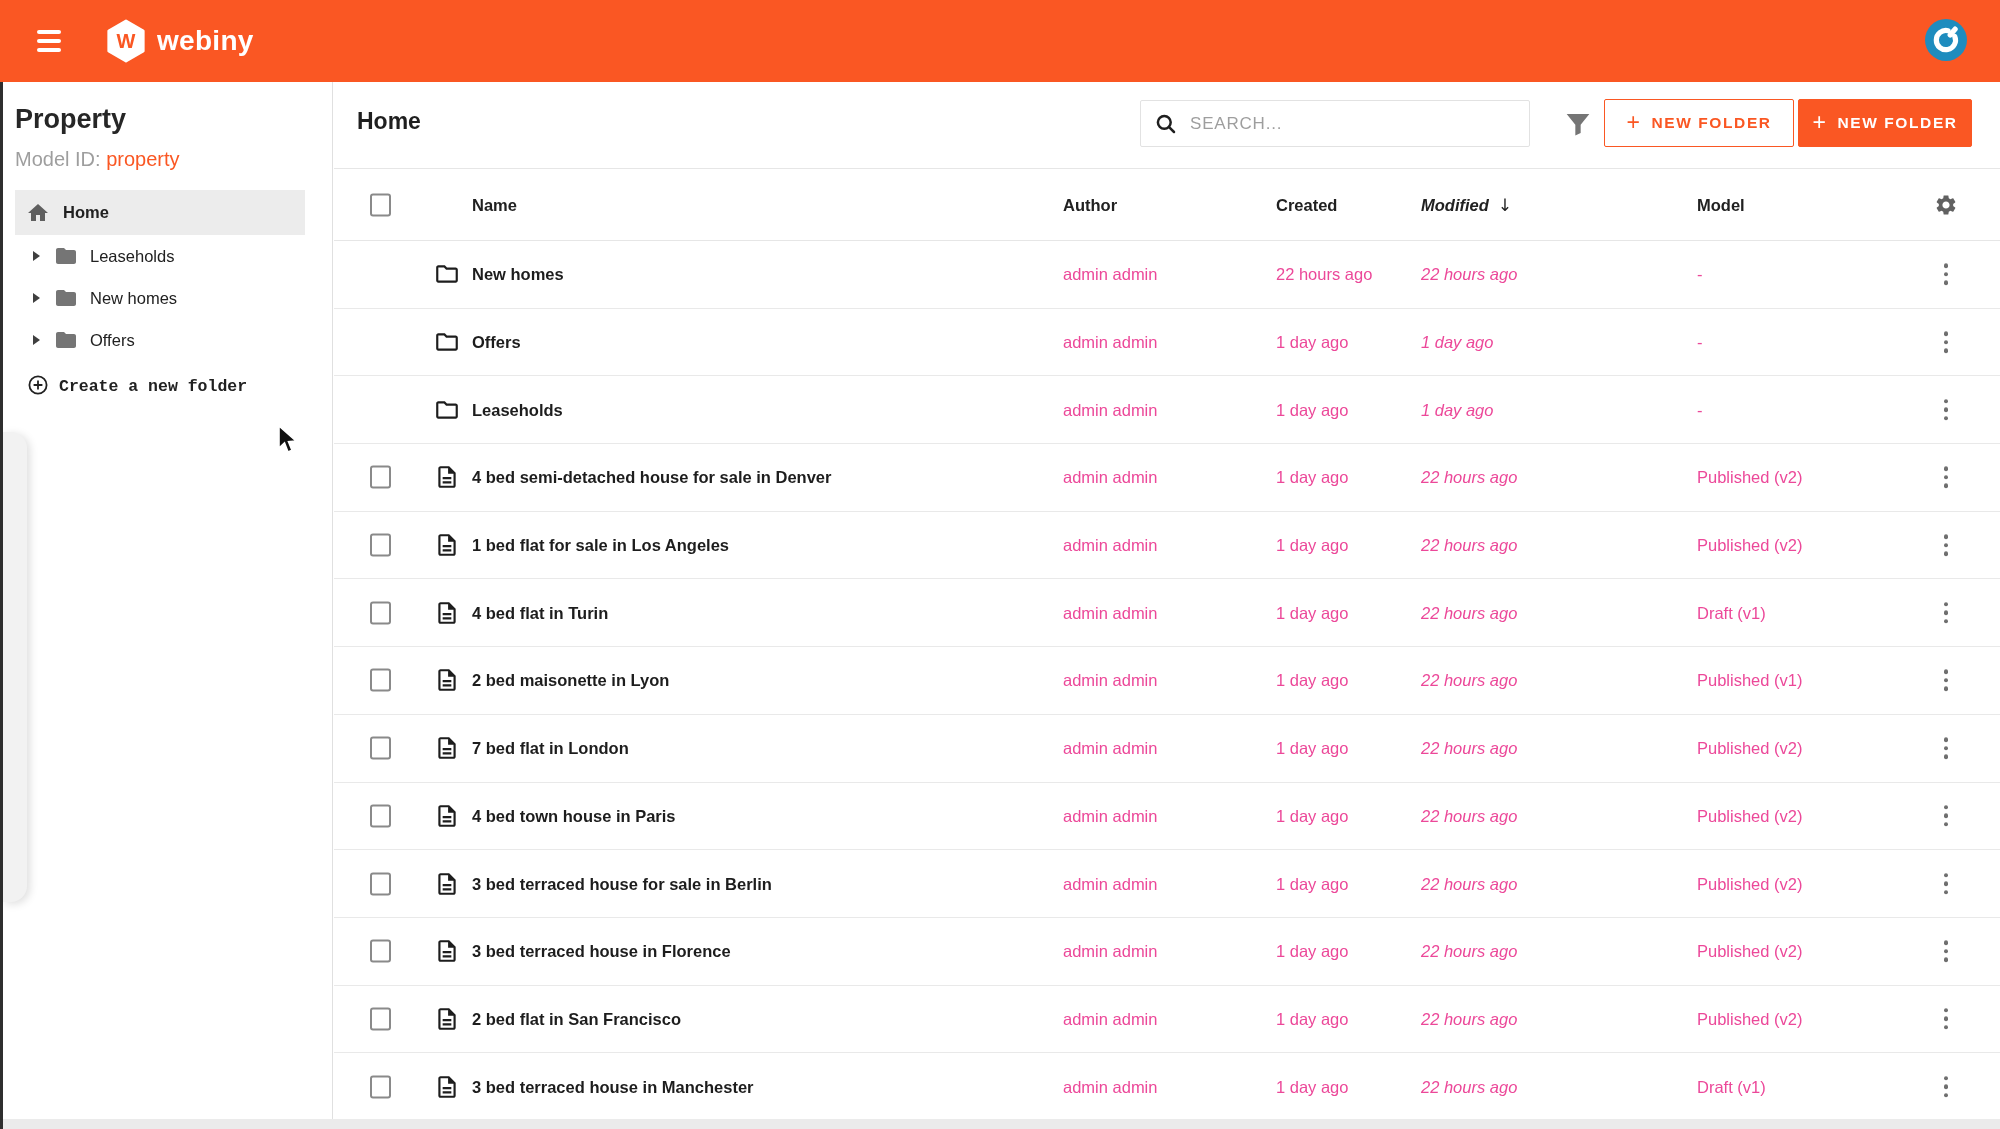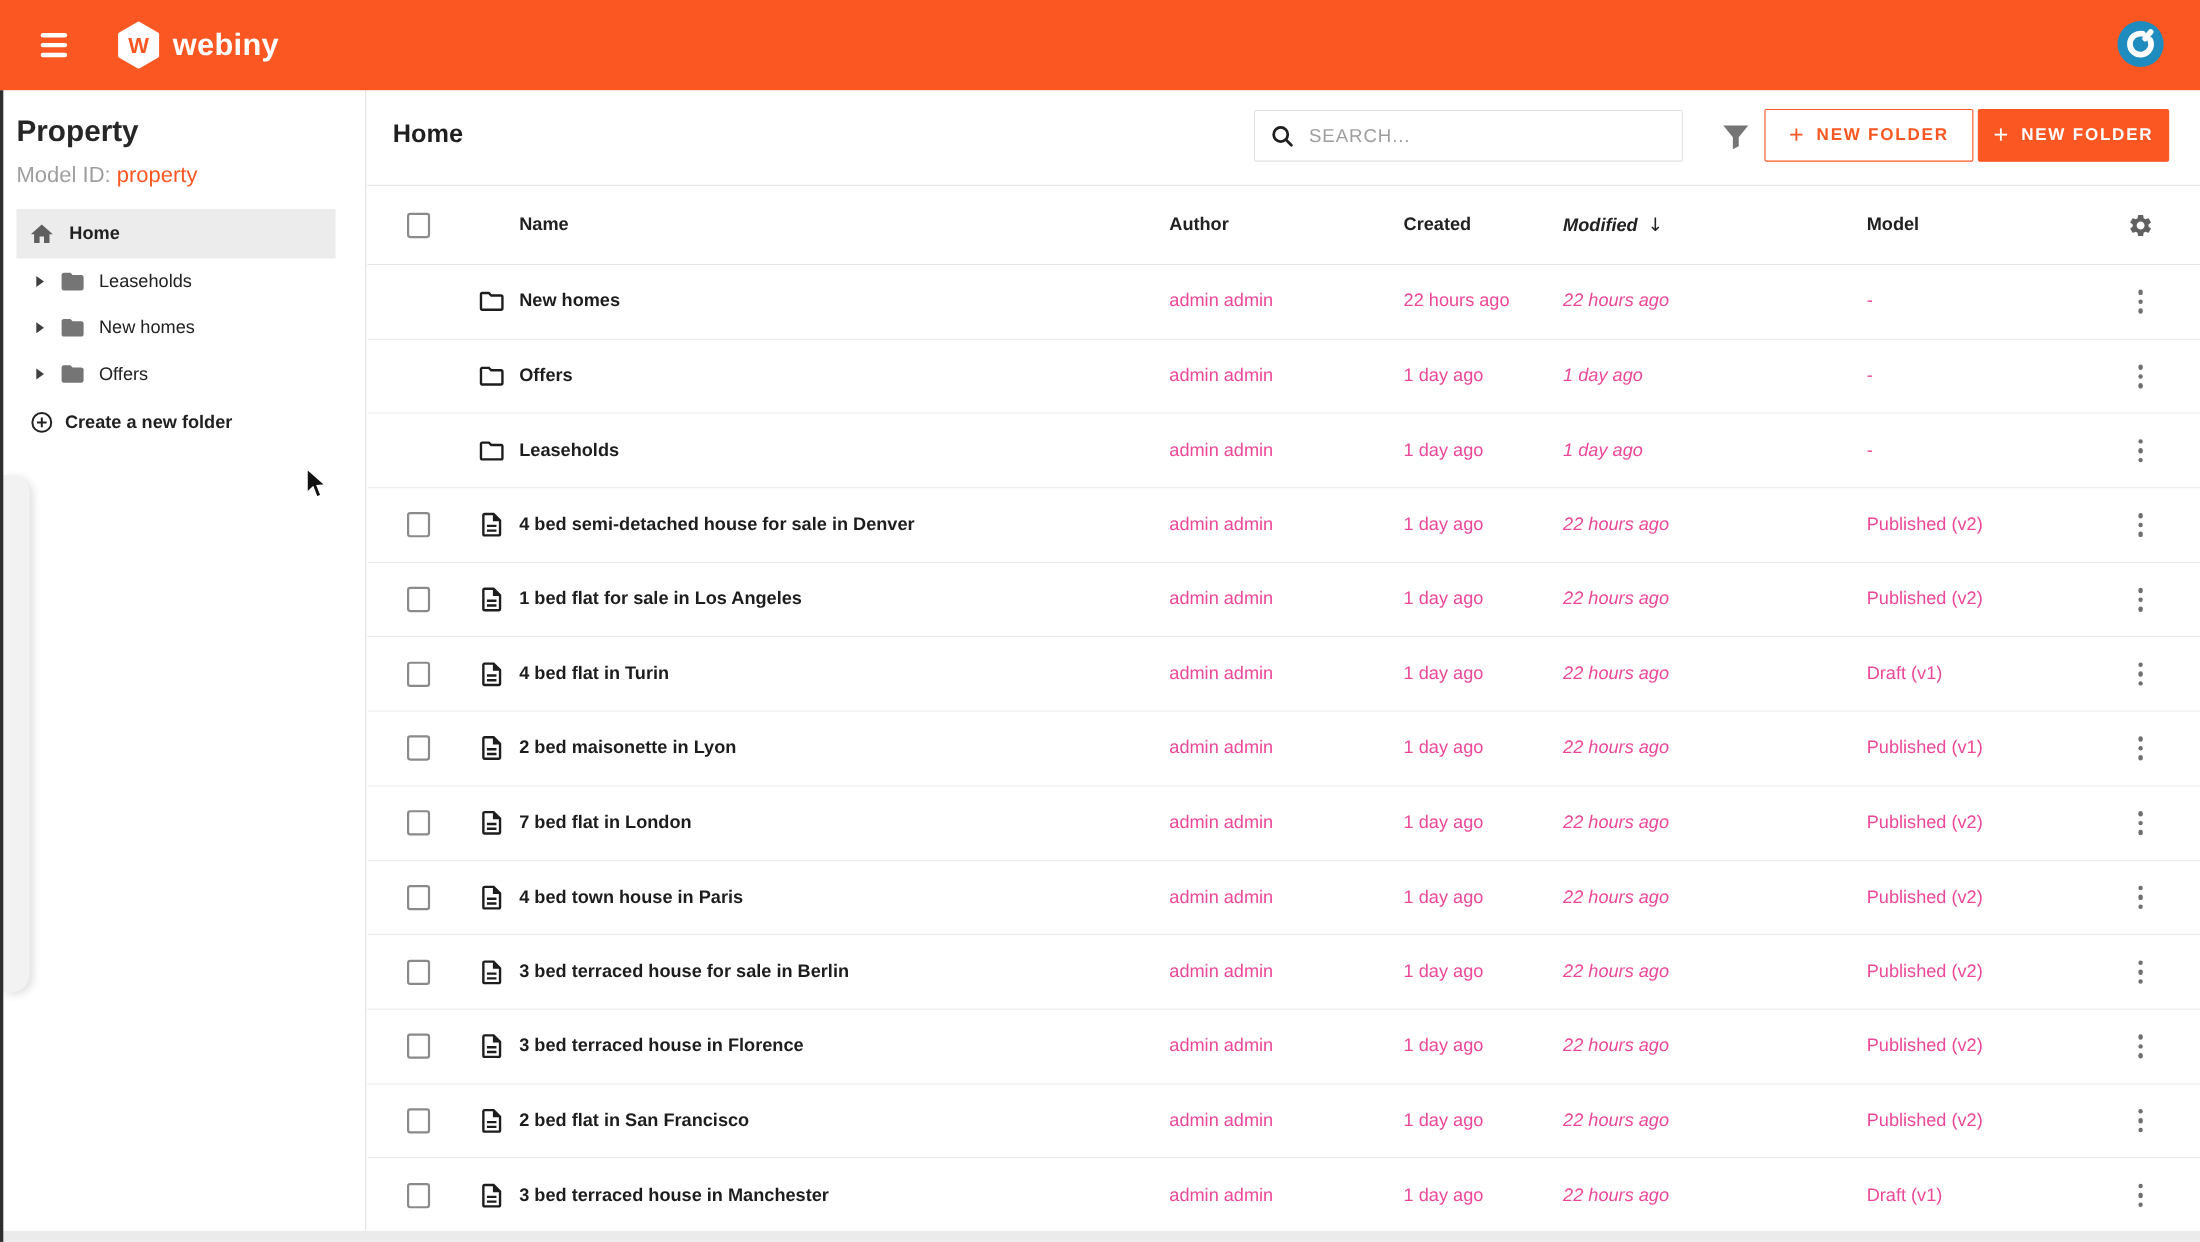--- a/index.html
+++ b/index.html
@@ -36,21 +36,21 @@
     padding-left: 11px; font-size: 16.5px; font-weight: 700; cursor: pointer;
   }
   .tree { position: absolute; left: 0; top: 153px; width: 333px; }
   .tree-item { height: 42px; display: flex; align-items: center; padding-left: 33px; gap: 0; cursor: pointer; }
   .caret {
     width: 0; height: 0; border-left: 7px solid #3f3f3f;
     border-top: 5px solid transparent; border-bottom: 5px solid transparent; margin-right: 14px;
   }
   .tree-item svg { margin-right: 12px; }
   .tree-label { font-size: 16.5px; color: #212121; }
-  .create-folder { position: absolute; left: 27px; top: 290px; height: 24px; display: flex; align-items: center; gap: 10px; cursor: pointer; }
+  .create-folder { position: absolute; left: 27px; top: 290px; height: 24px; display: flex; align-items: flex-end; gap: 10px; cursor: pointer; font-family: Liberation Mono, monospace; }
   .create-folder .cf-label { font-size: 16.5px; font-weight: 700; }
   .drawer-peek {
     position: absolute; left: 3px; top: 350px; width: 24px; height: 470px;
     background: #f2f2f2; border-radius: 0 16px 16px 0;
     box-shadow: 3px 2px 8px rgba(0,0,0,.13); z-index: 4;
   }
 
   
   .main { position: absolute; left: 334px; top: 82px; width: 1666px; height: 1047px; background: #fff; }
   .page-title { position: absolute; left: 23px; top: 26px; font-size: 23px; font-weight: 600; color: #1f1f1f; }

